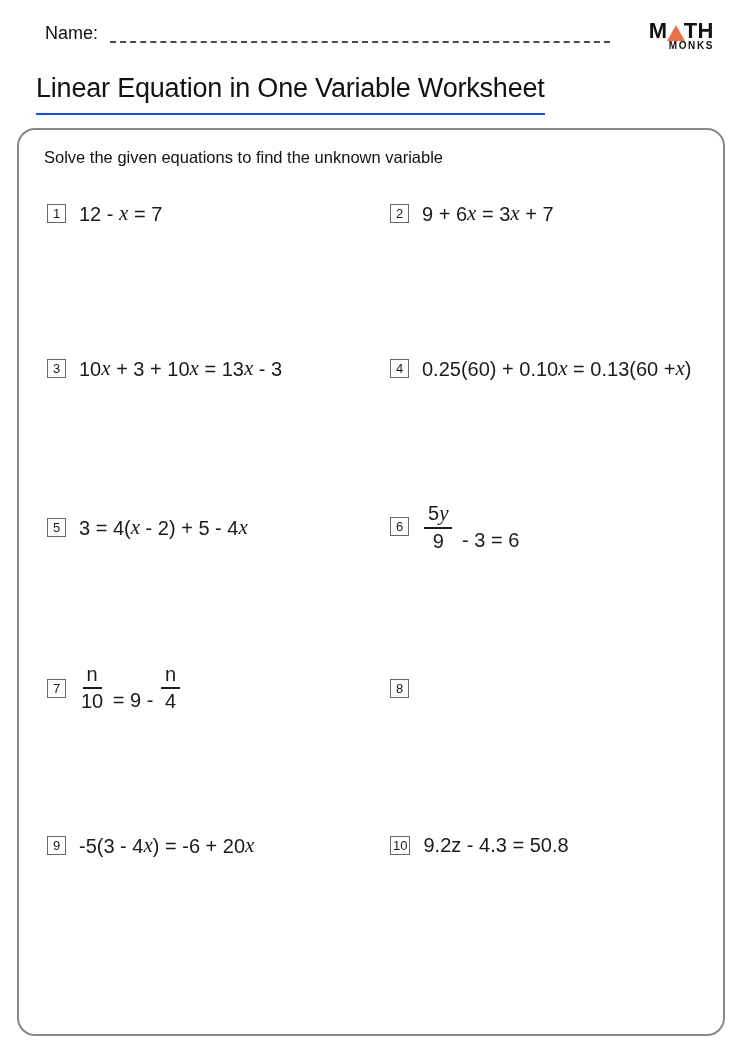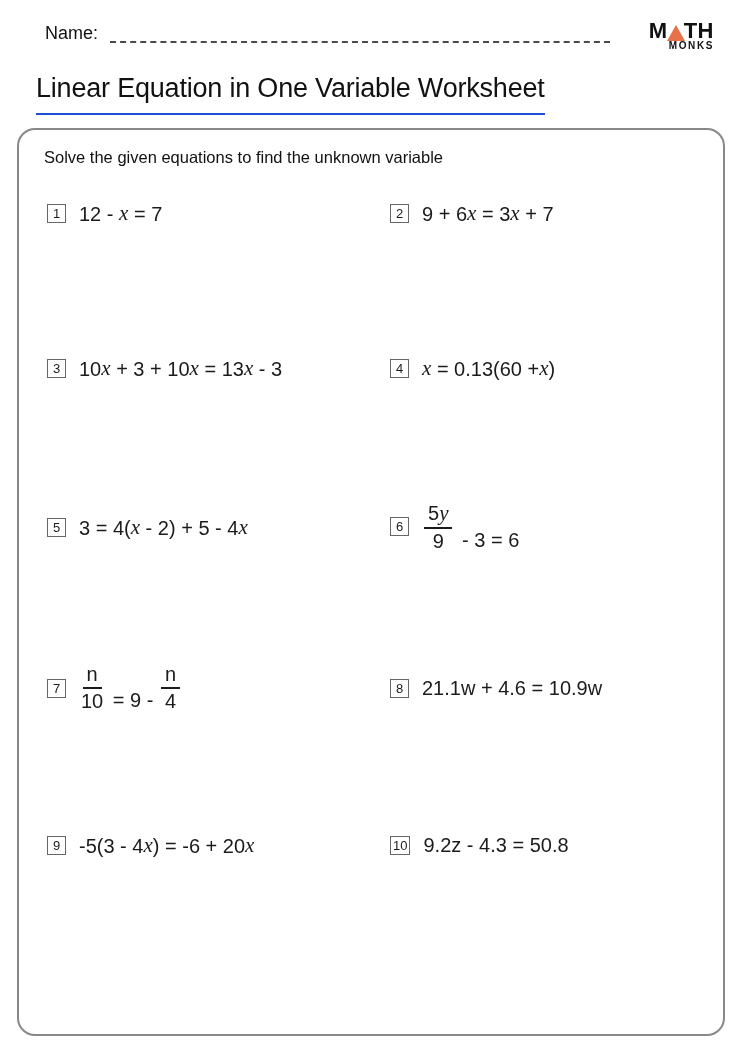--- a/index.html
+++ b/index.html
@@ -178,41 +178,40 @@
     <span class="equation"><span>9 + 6</span><span class="var">x</span><span> = 3</span><span class="var">x</span><span> + 7</span></span>
   </div>
 
   <div class="problem">
     <span class="pnum">3</span>
     <span class="equation"><span>10</span><span class="var">x</span><span> + 3 + 10</span><span class="var">x</span><span> = 13</span><span class="var">x</span><span> - 3</span></span>
   </div>
 
   <div class="problem">
     <span class="pnum">4</span>
-    <span class="equation"><span class="var">x</span><span> = 0.13(60 +</span><span class="var">x</span><span>)</span></span>
+    <span class="equation"><span>0.25(60) + 0.10</span><span class="var">x</span><span> = 0.13(60 +</span><span class="var">x</span><span>)</span></span>
   </div>
 
   <div class="problem">
     <span class="pnum">5</span>
     <span class="equation"><span>3 = 4(</span><span class="var">x</span><span> - 2) + 5 - 4</span><span class="var">x</span></span>
   </div>
 
   <div class="problem">
     <span class="pnum">6</span>
     <span class="equation"><span class="frac"><span class="num"><span>5</span><span class="var">y</span></span><span class="den"><span>9</span></span></span><span> - 3 = 6</span></span>
   </div>
 
   <div class="problem">
     <span class="pnum">7</span>
     <span class="equation"><span class="frac"><span class="num"><span>n</span></span><span class="den"><span>10</span></span></span><span> = 9 - </span><span class="frac"><span class="num"><span>n</span></span><span class="den"><span>4</span></span></span></span>
   </div>
 
   <div class="problem">
     <span class="pnum">8</span>
-    <span class="equation"><span>21.1w + 4.6 = 10.9w</span></span>
   </div>
 
   <div class="problem">
     <span class="pnum">9</span>
     <span class="equation"><span>-5(3 - 4</span><span class="var">x</span><span>) = -6 + 20</span><span class="var">x</span></span>
   </div>
 
   <div class="problem">
     <span class="pnum">10</span>
     <span class="equation"><span>9.2z - 4.3 = 50.8</span></span>

